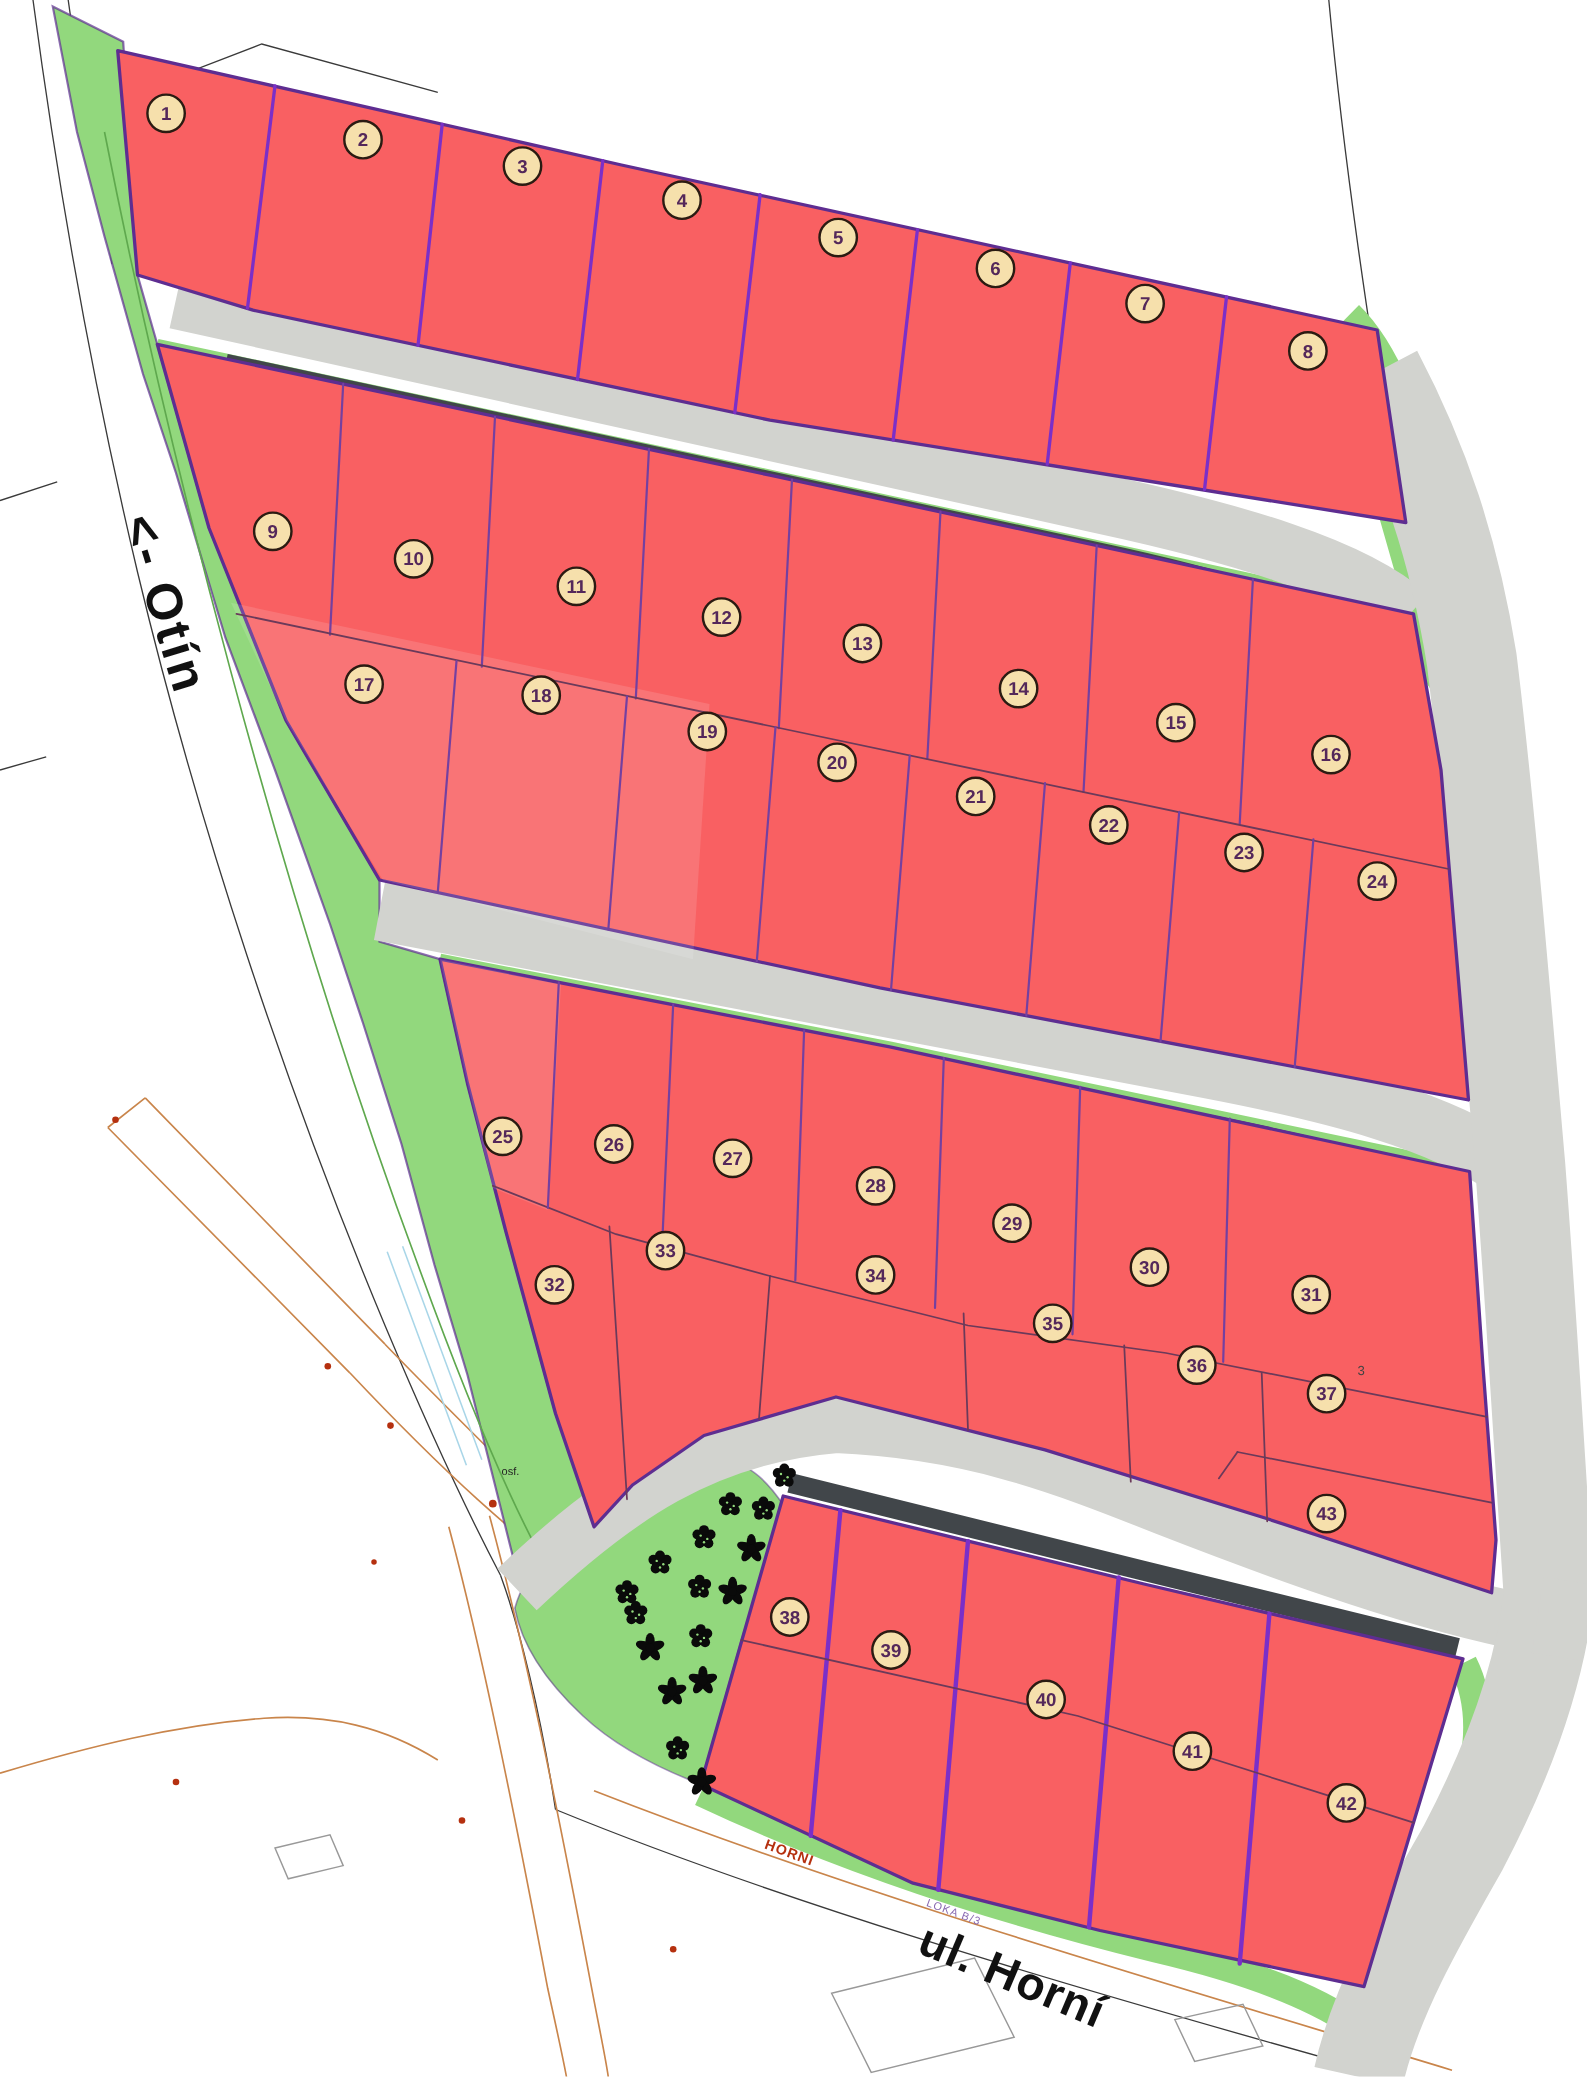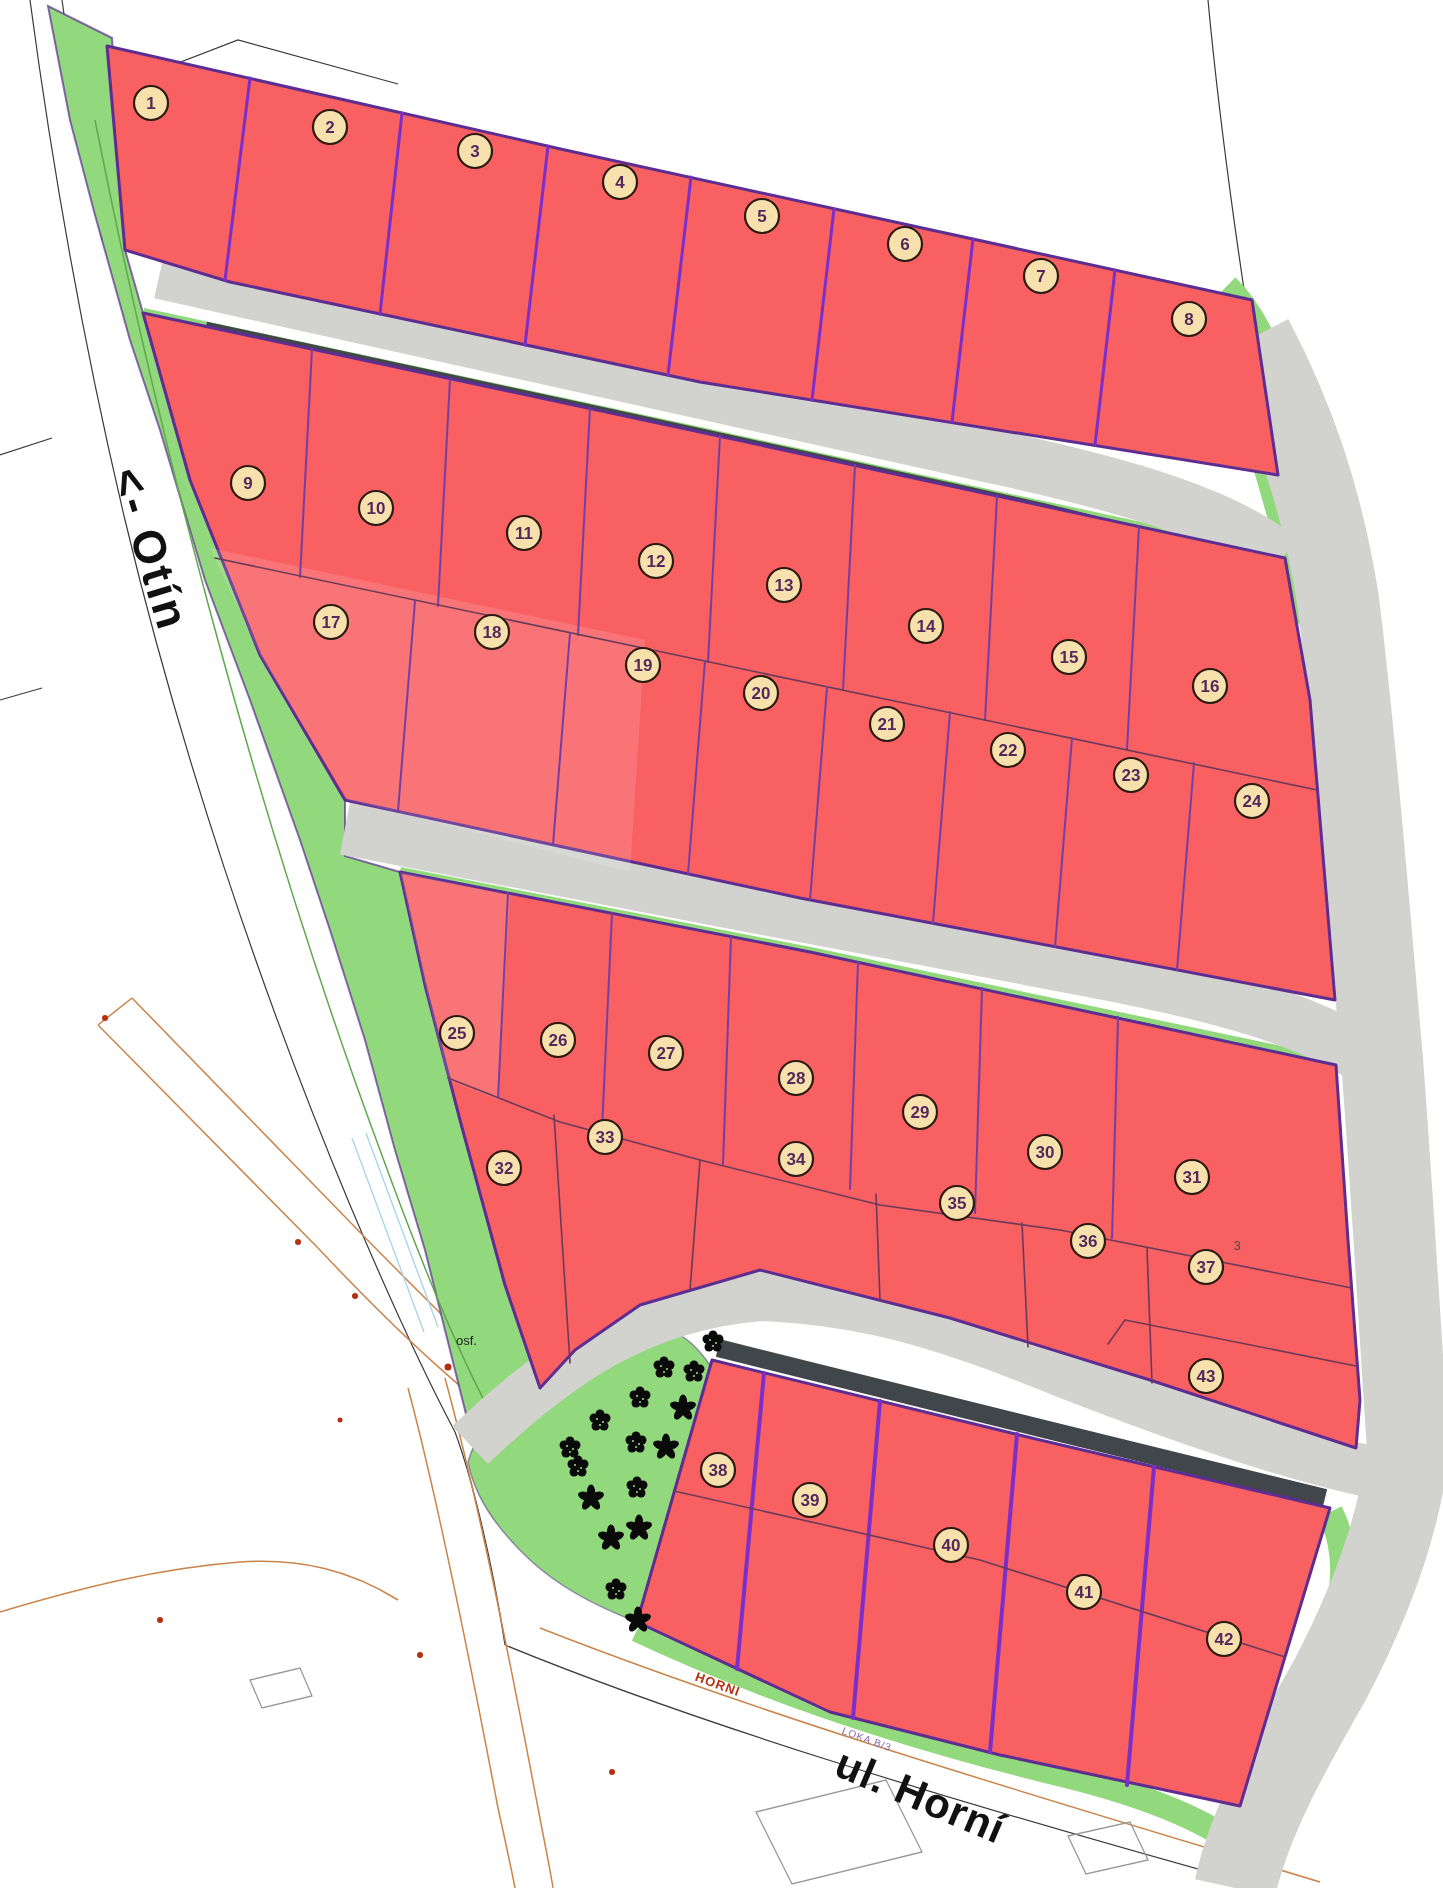--- a/index.html
+++ b/index.html
@@ -9,21 +9,21 @@
   }
   .stage svg{position:absolute;left:0;top:0;}
   .map-label{
     position:absolute;white-space:nowrap;transform-origin:0 0;
     color:var(--label-black);line-height:1;
   }
   .lbl-otin{left:148px;top:462px;transform:rotate(73deg);font-size:46px;font-weight:bold;letter-spacing:3px;}
   .lbl-horni{left:846px;top:1742px;transform:rotate(23deg);font-size:42px;font-weight:bold;letter-spacing:1px;}
   .lbl-horni-small{left:698px;top:1670px;transform:rotate(20deg);font-size:13px;font-weight:bold;color:var(--symbol-red);letter-spacing:1px;}
   .lbl-loka{left:844px;top:1726px;transform:rotate(20deg);font-size:10px;color:#8868b0;letter-spacing:1px;}
-  .lbl-osf{left:456px;top:1334px;font-size:13px;color:#222;}
+  .lbl-osf{left:456px;top:1334px;font-size:10px;color:#222;}
   .lbl-stray{left:1234px;top:1240px;font-size:12px;color:#444;}
   .badge-text{font:bold 17px "Liberation Sans", sans-serif;}
 </style>
 </head>
 <body>
 
 <div class="stage">
 
 <svg width="1443" height="1888" viewBox="0 0 1443 1888" xmlns="http://www.w3.org/2000/svg">
 

